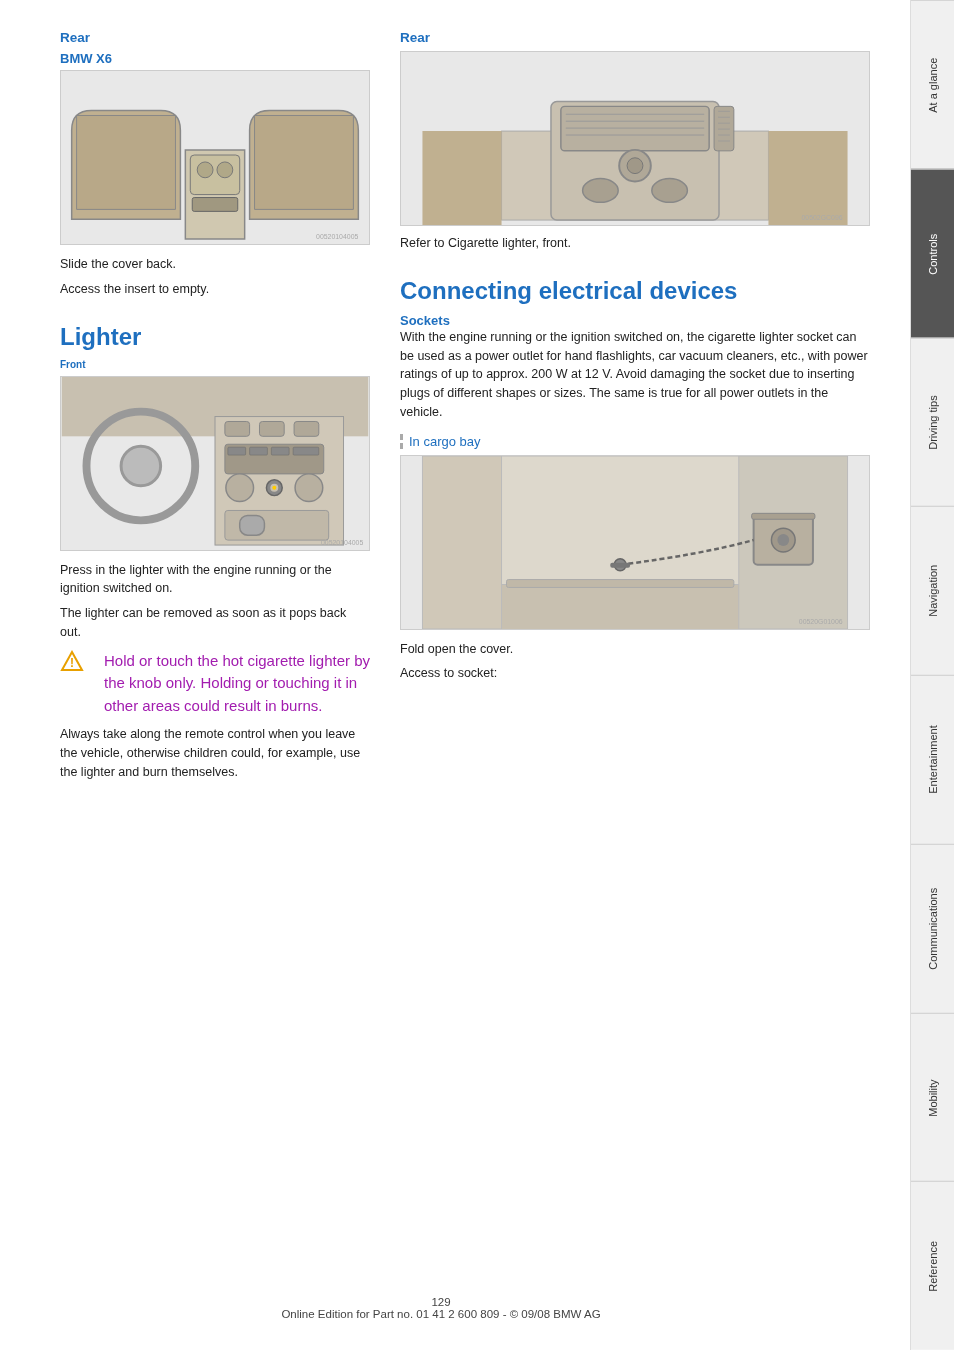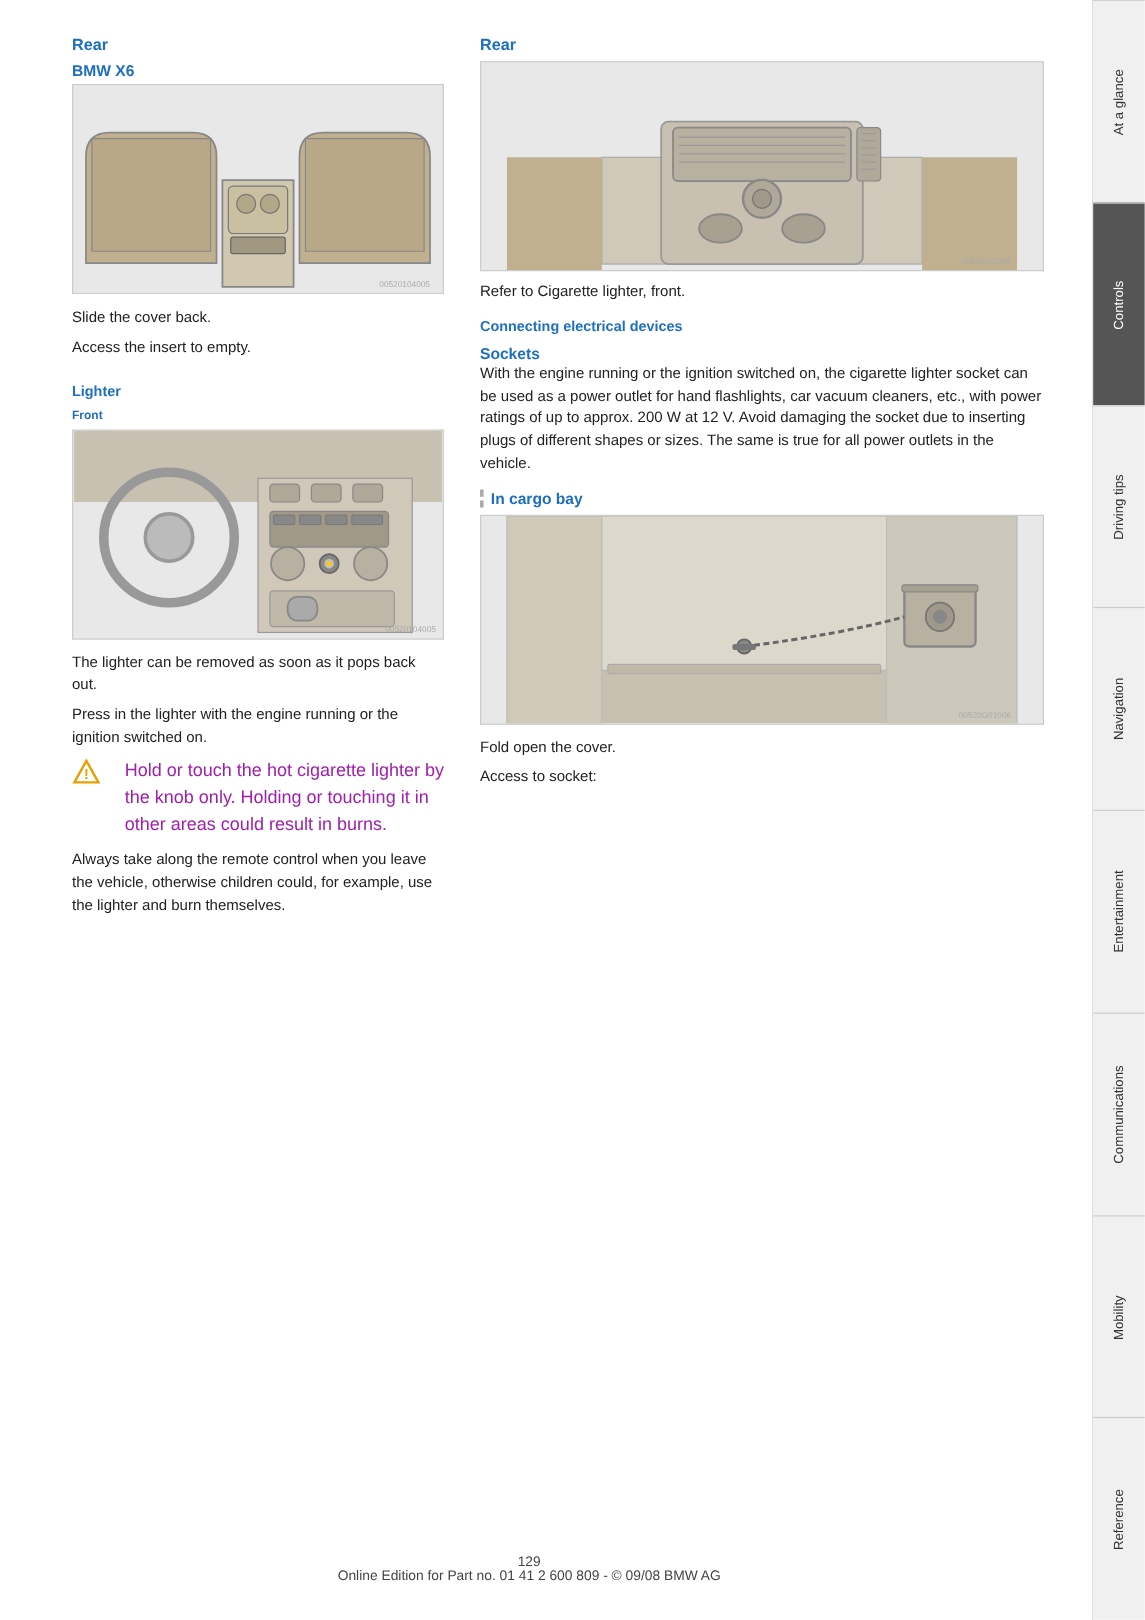--- a/index.html
+++ b/index.html
@@ -29,24 +29,24 @@
     }
     .col-left {
       flex: 0 0 310px;
     }
     .col-right {
       flex: 1;
     }
     
     .section-title-blue {
       color: #1e6fbf;
-      font-size: 12px;
+      font-size: 24px;
       font-weight: bold;
       margin-bottom: 8px;
-      margin-top: 12px;
+      margin-top: 24px;
     }
     .subsection-title-blue {
       color: #1e6fbf;
       font-size: 13px;
       font-weight: bold;
       margin-bottom: 4px;
       margin-top: 8px;
     }
     .label-blue-bold {
       color: #1e6fbf;
@@ -154,21 +154,21 @@
       bottom: 30px;
       left: 16px;
       right: 44px;
       text-align: center;
       font-size: 11.5px;
       color: #444;
     }
     
     .in-cargo-label {
       color: #1e6fbf;
-      font-weight: bold;
+      font-weight: normal;
       font-size: 13px;
       border-left: 3px dashed #aaa;
       padding-left: 6px;
       margin: 12px 0 6px 0;
       display: block;
     }
     .front-label {
       color: #1e6fbf;
       font-weight: bold;
       font-size: 10px;
@@ -249,22 +249,22 @@
 
               <circle cx="215" cy="112" r="2" fill="#ffcc00"></circle>
 
               <rect x="165" y="135" width="105" height="30" rx="3" fill="#c0b8a8" stroke="#999" stroke-width="1"></rect>
 
               <rect x="180" y="140" width="25" height="20" rx="8" fill="#aaa" stroke="#888" stroke-width="1.5"></rect>
               <text x="305" y="170" font-size="7" fill="#aaa" text-anchor="end">00520104005</text>
             </svg>
           </div>
 
+          <p class="para">Press in the lighter with the engine running or the ignition switched on.</p>
           <p class="para">The lighter can be removed as soon as it pops back out.</p>
-          <p class="para">Press in the lighter with the engine running or the ignition switched on.</p>
 
           <div class="warning-box">
             <svg class="warning-icon" viewBox="0 0 24 24" xmlns="http://www.w3.org/2000/svg">
               <polygon points="12,2 22,20 2,20" fill="none" stroke="#e8a000" stroke-width="2"></polygon>
               <text x="12" y="17" font-size="12" text-anchor="middle" fill="#e8a000" font-weight="bold">!</text>
             </svg>
             <p class="warning-text">Hold or touch the hot cigarette lighter by the knob only. Holding or touching it in other areas could result in burns.</p>
           </div>
           <p class="para">Always take along the remote control when you leave the vehicle, otherwise children could, for example, use the lighter and burn themselves.</p>
         </div>

